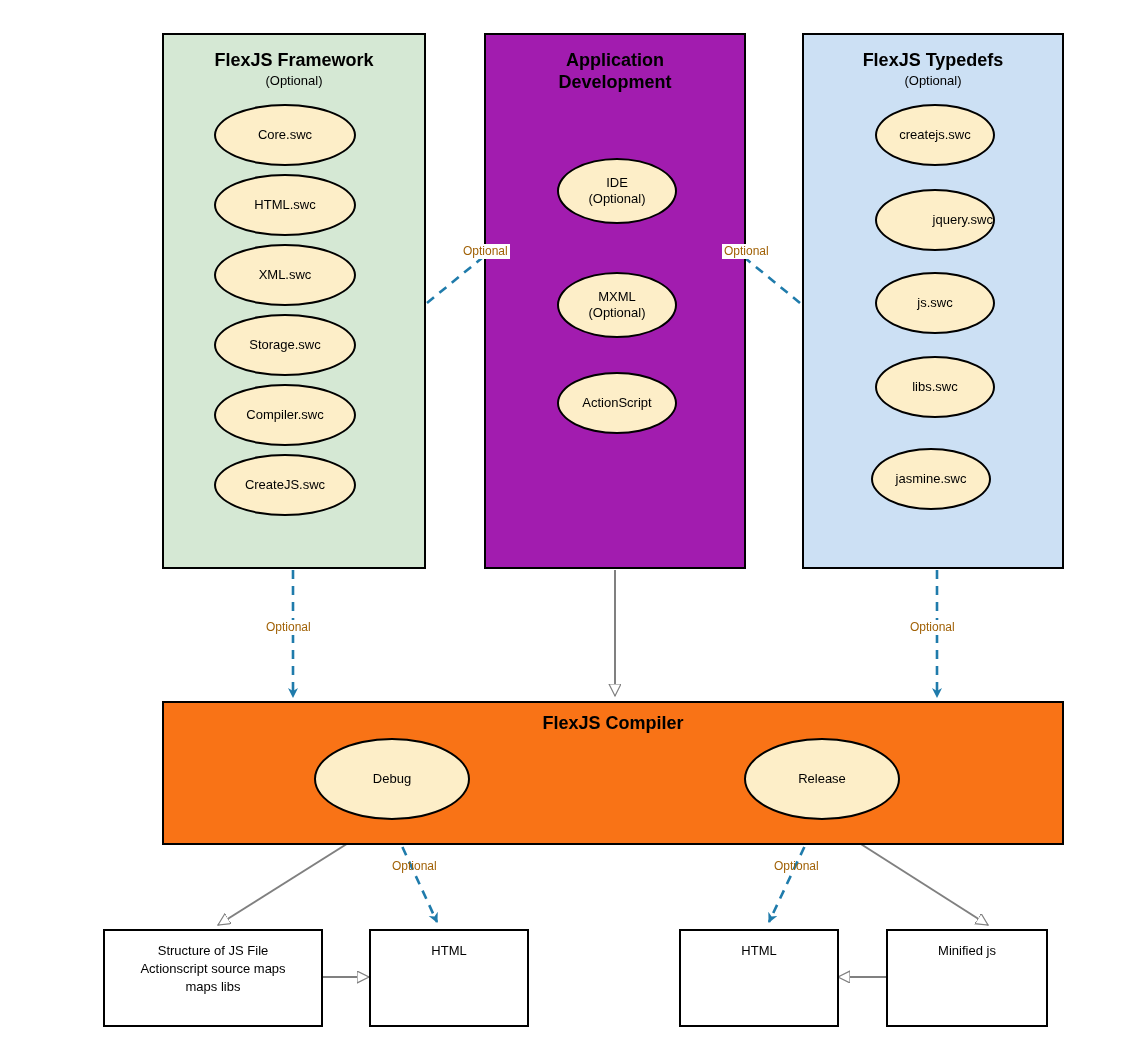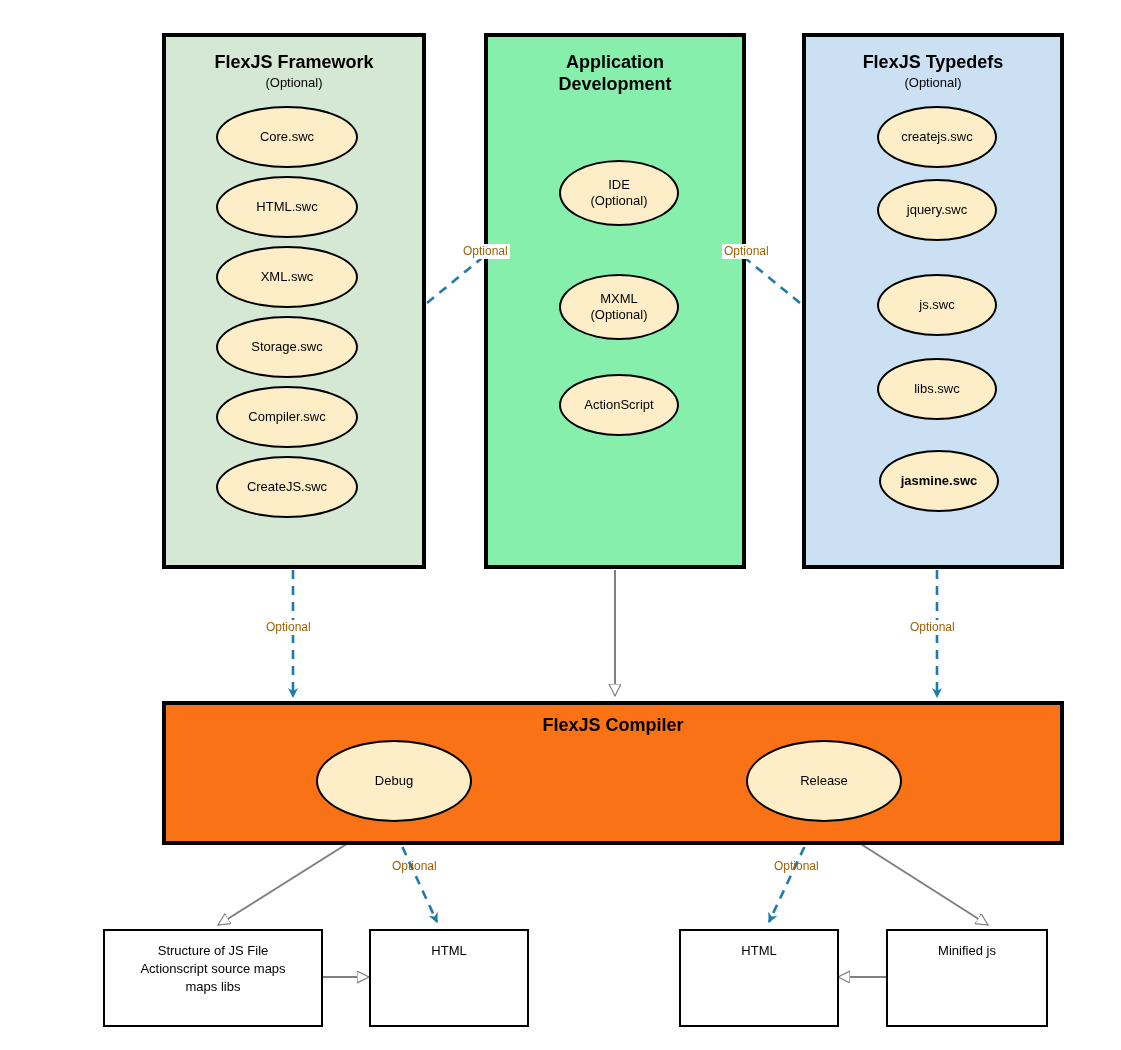--- a/index.html
+++ b/index.html
@@ -23,21 +23,21 @@
     left: 0;
     top: 0;
     width: 1121px;
     height: 1050px;
     pointer-events: none;
   }
   svg.layer * { pointer-events: auto; }
 
   .panel {
     position: absolute;
-    border: 4px solid #000000;
+    border: 2px solid #000000;
     box-sizing: border-box;
   }
   .panel-title {
     position: absolute;
     left: 0;
     right: 0;
     text-align: center;
     font-weight: bold;
     font-size: 18px;
     line-height: 22px;
@@ -147,21 +147,21 @@
       <span>Storage.swc</span>
     </div>
     <div class="ellipse" style="left:50px; top:349px; width:142px; height:62px;">
       <span>Compiler.swc</span>
     </div>
     <div class="ellipse" style="left:50px; top:419px; width:142px; height:62px;">
       <span>CreateJS.swc</span>
     </div>
   </div>
 
-  <div class="panel" style="left:484px; top:33px; width:262px; height:536px; background:#86efac;">
+  <div class="panel" style="left:484px; top:33px; width:262px; height:536px; background:#a21caf;">
     <div class="panel-title" style="top:14px;">Application</div>
     <div class="panel-title" style="top:36px;">Development</div>
 
     <div class="ellipse" style="left:71px; top:123px; width:120px; height:66px;">
       <span>IDE</span>
       <span class="sub">(Optional)</span>
     </div>
     <div class="ellipse" style="left:71px; top:237px; width:120px; height:66px;">
       <span>MXML</span>
       <span class="sub">(Optional)</span>
@@ -171,30 +171,30 @@
     </div>
   </div>
 
   <div class="panel" style="left:802px; top:33px; width:262px; height:536px; background:#cce0f4;">
     <div class="panel-title" style="top:14px;">FlexJS Typedefs</div>
     <div class="panel-sub" style="top:38px;">(Optional)</div>
 
     <div class="ellipse" style="left:71px; top:69px; width:120px; height:62px;">
       <span>createjs.swc</span>
     </div>
-    <div class="ellipse" style="left:71px; top:142px; width:120px; height:62px;">
+    <div class="ellipse" style="left:71px; top:154px; width:120px; height:62px;align-items:flex-end;">
       <span>jquery.swc</span>
     </div>
     <div class="ellipse" style="left:71px; top:237px; width:120px; height:62px;">
       <span>js.swc</span>
     </div>
     <div class="ellipse" style="left:71px; top:321px; width:120px; height:62px;">
       <span>libs.swc</span>
     </div>
-    <div class="ellipse" style="left:73px; top:413px; width:120px; height:62px;font-weight:bold;">
+    <div class="ellipse" style="left:67px; top:413px; width:120px; height:62px;">
       <span>jasmine.swc</span>
     </div>
   </div>
 
   <div class="panel" style="left:162px; top:701px; width:902px; height:144px; background:#f97316;">
     <div class="panel-title" style="top:9px;">FlexJS Compiler</div>
 
     <div class="ellipse" style="left:580px; top:35px; width:156px; height:82px;">
       <span>Release</span>
     </div>

